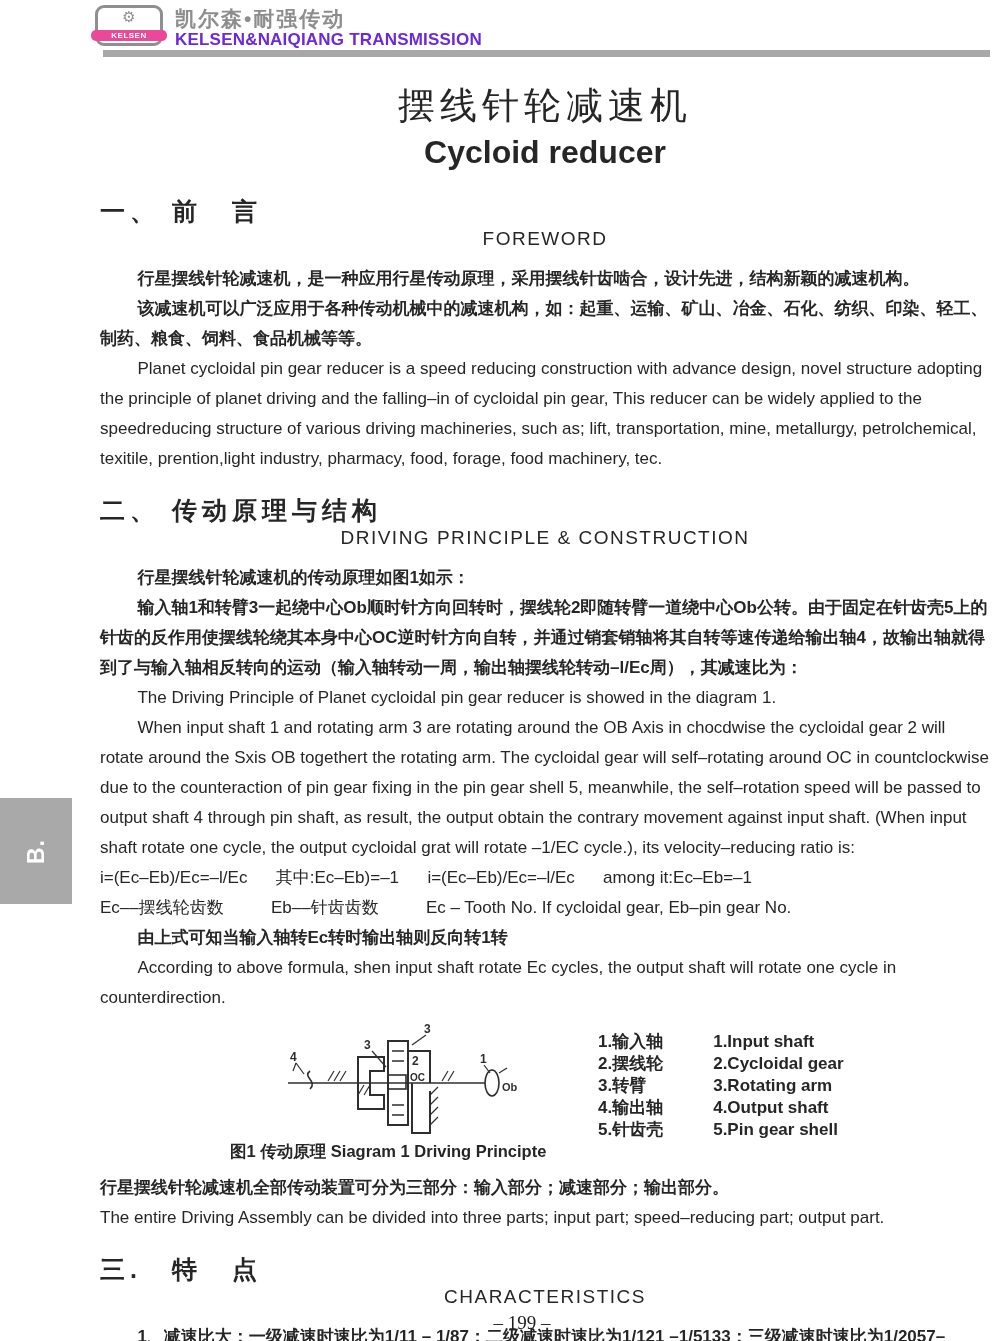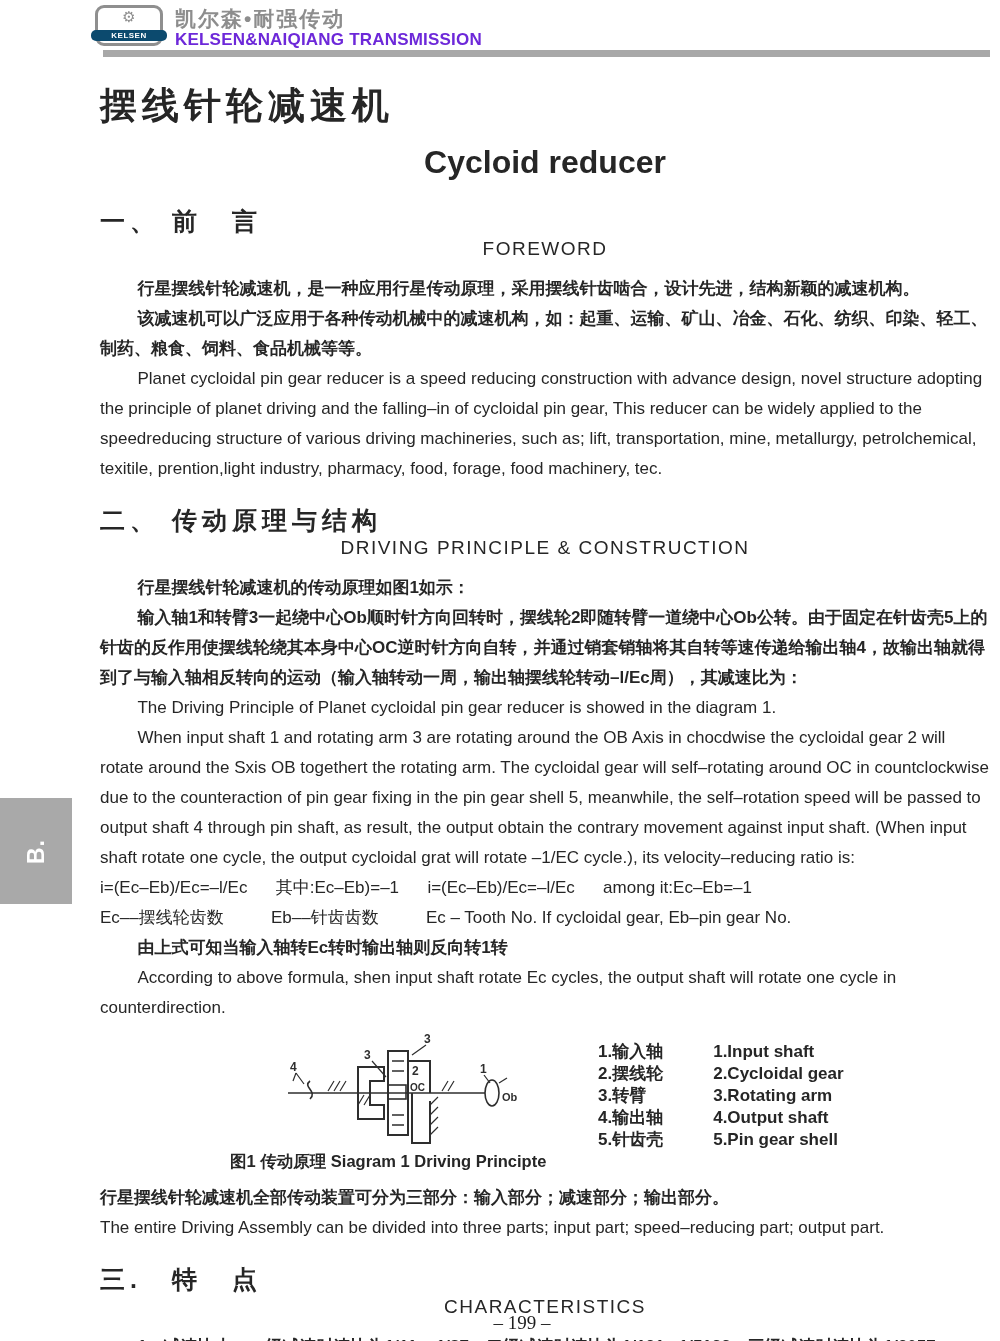--- a/index.html
+++ b/index.html
@@ -10,37 +10,37 @@
   }
 
   
   .header { display:flex; align-items:flex-start; gap:12px; padding:5px 0 0 95px; height:42px; }
   .logo-box {
     box-sizing:border-box; width:68px; height:41px; border:3px solid #8f8f8f; border-radius:9px;
     display:flex; flex-direction:column; align-items:center; justify-content:space-between; padding:1px 2px 2px;
   }
   .gear { color:#8f8f8f; font-size:15px; line-height:15px; }
   .logo-badge {
-    background:#0c4a6e; color:#ffffff; font-size:8px; font-weight:bold; letter-spacing:0.5px;
+    background:#ec4899; color:#ffffff; font-size:8px; font-weight:bold; letter-spacing:0.5px;
     border-radius:5px; padding:1px 20px 1px; line-height:9px;
   }
   .brand-cn { font-size:21px; font-weight:bold; color:#8d8d8d; letter-spacing:2px; line-height:27px; }
   .brand-en { font-size:17px; font-weight:bold; color:#6d28d9; letter-spacing:0.2px; line-height:15px; }
   .header-rule { margin:3px 10px 0 103px; height:7px; background:#a8a8a8; }
 
   
   .side-tab {
     position:absolute; left:0; top:798px; width:72px; height:106px; background:#a9a9a9;
     display:flex; align-items:center; justify-content:center;
   }
   .side-tab-label { transform:rotate(-90deg); color:#ffffff; font-size:23px; font-weight:600; letter-spacing:1px; }
 
   
   .content { margin:0 10px 0 100px; }
-  .title-cn { margin:28px 0 12px; text-align:left; font-size:37px; font-weight:bold; letter-spacing:5px; line-height:42px; }
+  .title-cn { margin:28px 0 2px; text-align:center; font-size:37px; font-weight:normal; letter-spacing:5px; line-height:42px; }
   .title-en { margin:0 0 0; text-align:center; font-size:32px; font-weight:bold; line-height:46px; }
 
   .h-cn { margin:20px 0 0; text-align:left; font-size:25px; font-weight:bold; letter-spacing:5px; line-height:32px; }
   .h-en { text-align:center; font-size:19px; letter-spacing:1.5px; line-height:24px; margin:0 0 13px; }
 
   p { margin:0; font-size:17px; line-height:30px; }
   p.cn { font-weight:600; }
   p.en { font-weight:400; }
   .indent { text-indent:2.2em; }
   .formula { white-space:pre-wrap; }

